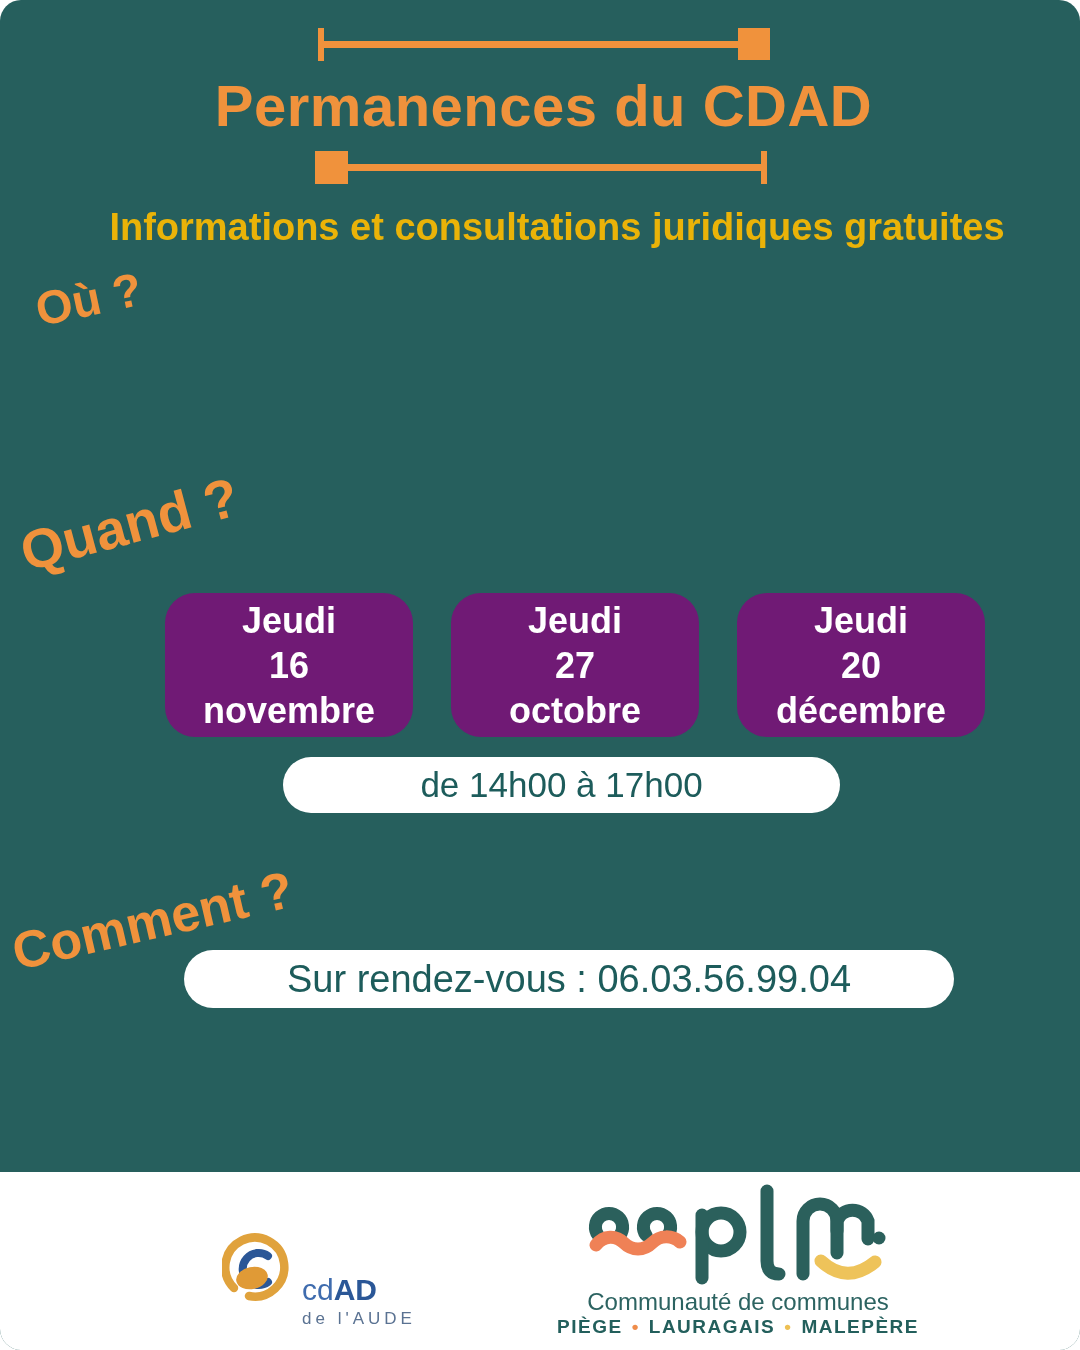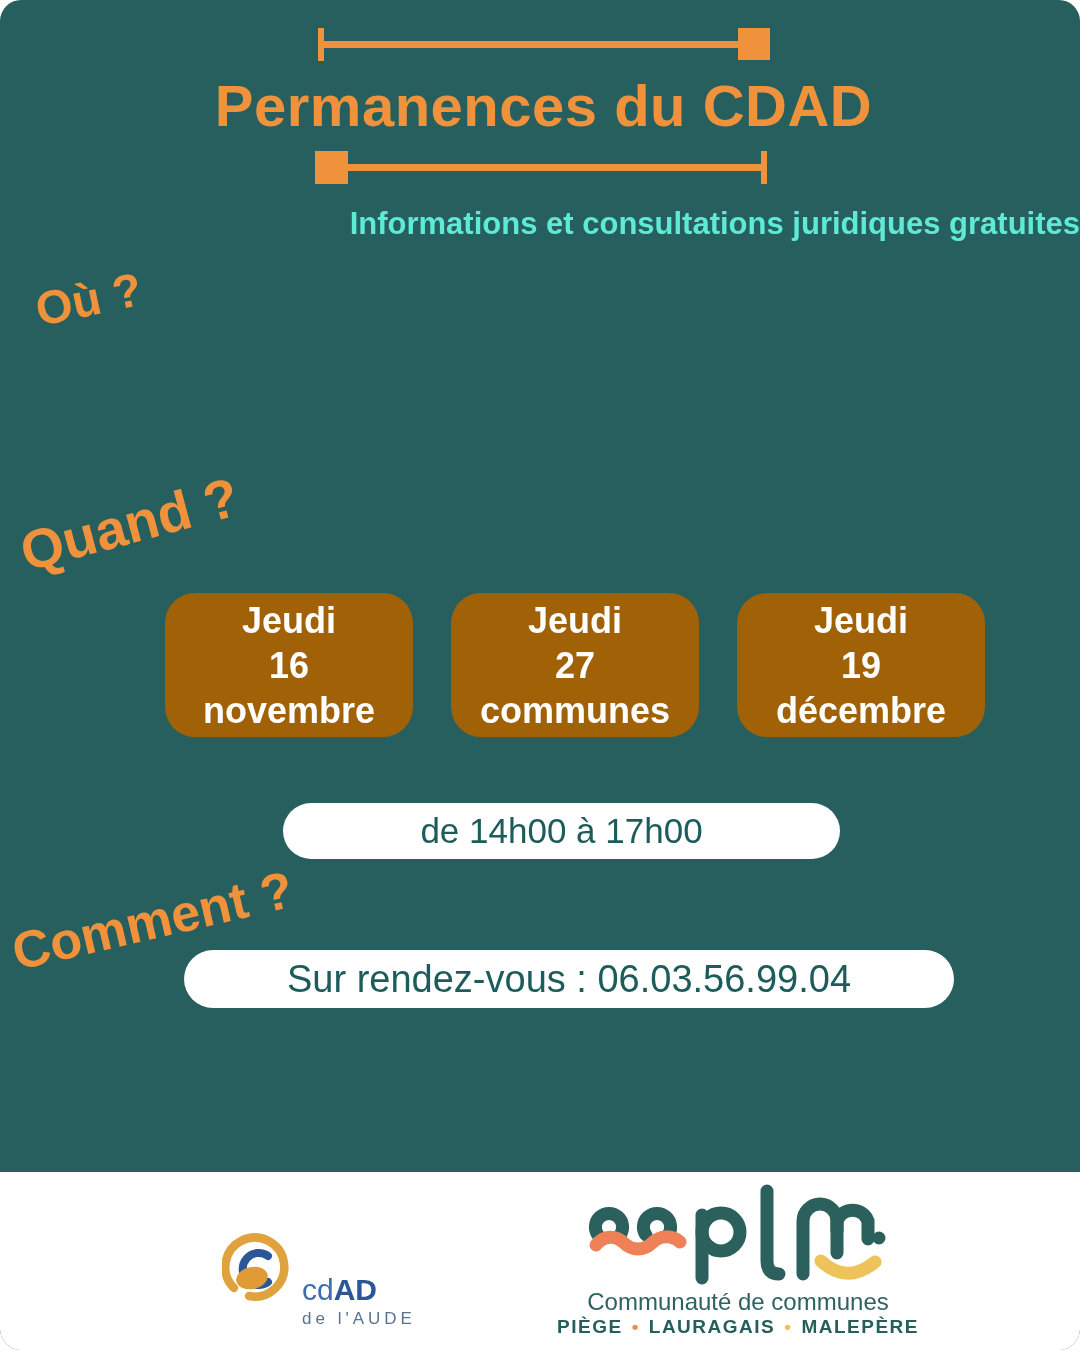--- a/index.html
+++ b/index.html
@@ -23,44 +23,44 @@
   #rule-bottom { left:315px; top:151px; width:452px; height:33px; }
   #rule-bottom .square { left:0; top:0; width:33px; height:33px; }
   #rule-bottom .bar { left:33px; top:13px; width:413px; height:7px; }
   #rule-bottom .tick { right:0; top:0; width:6px; height:33px; }
 
   .title {
     left:7px; right:0; top:72px; text-align:center;
     font-size:58px; font-weight:bold; color:#f0923c; letter-spacing:0.5px;
   }
   .subtitle {
-    left:34px; right:0; top:206px; text-align:right;
-    font-size:31px; font-weight:bold; color:#5eead4;
+    left:34px; right:0; top:206px; text-align:center;
+    font-size:38px; font-weight:bold; color:#eab308;
   }
 
   .q-label {
     color:#f0923c; font-weight:bold; white-space:nowrap;
     transform-origin:left bottom;
   }
   #label-where { left:42px; top:282px; font-size:47px; transform:rotate(-12deg); }
   #label-when { left:30px; top:520px; font-size:55px; transform:rotate(-15deg); }
   #label-how  { left:20px; top:922px; font-size:52px; transform:rotate(-13deg); }
 
   .pill {
     background:#ffffff; color:#1d5c5b;
     display:flex; align-items:center; justify-content:center;
     white-space:nowrap;
   }
   #pill-address { left:170px; top:327px; width:778px; height:71px; border-radius:36px; font-size:37px; }
-  #pill-time    { left:283px; top:757px; width:557px; height:56px; border-radius:28px; font-size:35px;margin-top:46px; }
+  #pill-time    { left:283px; top:757px; width:557px; height:56px; border-radius:28px; font-size:35px; }
   #pill-phone   { left:184px; top:950px; width:770px; height:58px; border-radius:33px; font-size:38px; }
 
   .cards-row { left:165px; top:593px; width:820px; height:144px; display:flex; gap:38px; }
   .date-card {
-    flex:1; background:#a16207; border-radius:30px;
+    flex:1; background:#701a75; border-radius:30px;
     display:flex; flex-direction:column; align-items:center; justify-content:center;
     color:#ffffff; font-weight:bold; font-size:36px; line-height:45px; text-align:center;
   }
 
   .footer { left:0; top:1172px; width:1080px; height:178px; background:#ffffff; }
 
   .cdad { left:222px; top:1212px; display:flex; align-items:center; gap:10px; }
   .cdad-text { display:flex; flex-direction:column; margin-top:14px; }
   .cdad-acronym { font-size:30px; line-height:32px; white-space:nowrap;margin-top:48px; }
   .cdad-acronym .cd { color:#3f6cae; }
@@ -105,25 +105,25 @@
 
   <div class="abs cards-row">
     <div class="date-card">
       <span>Jeudi</span>
       <span>16</span>
       <span>novembre</span>
     </div>
     <div class="date-card">
       <span>Jeudi</span>
       <span>27</span>
-      <span>communes</span>
+      <span>octobre</span>
     </div>
     <div class="date-card">
       <span>Jeudi</span>
-      <span>19</span>
+      <span>20</span>
       <span>décembre</span>
     </div>
   </div>
 
   <div class="abs pill" id="pill-time">de 14h00 à 17h00</div>
 
   <div class="abs q-label" id="label-how">Comment ?</div>
 
   <div class="abs pill" id="pill-phone">Sur rendez-vous : 06.03.56.99.04</div>
 

